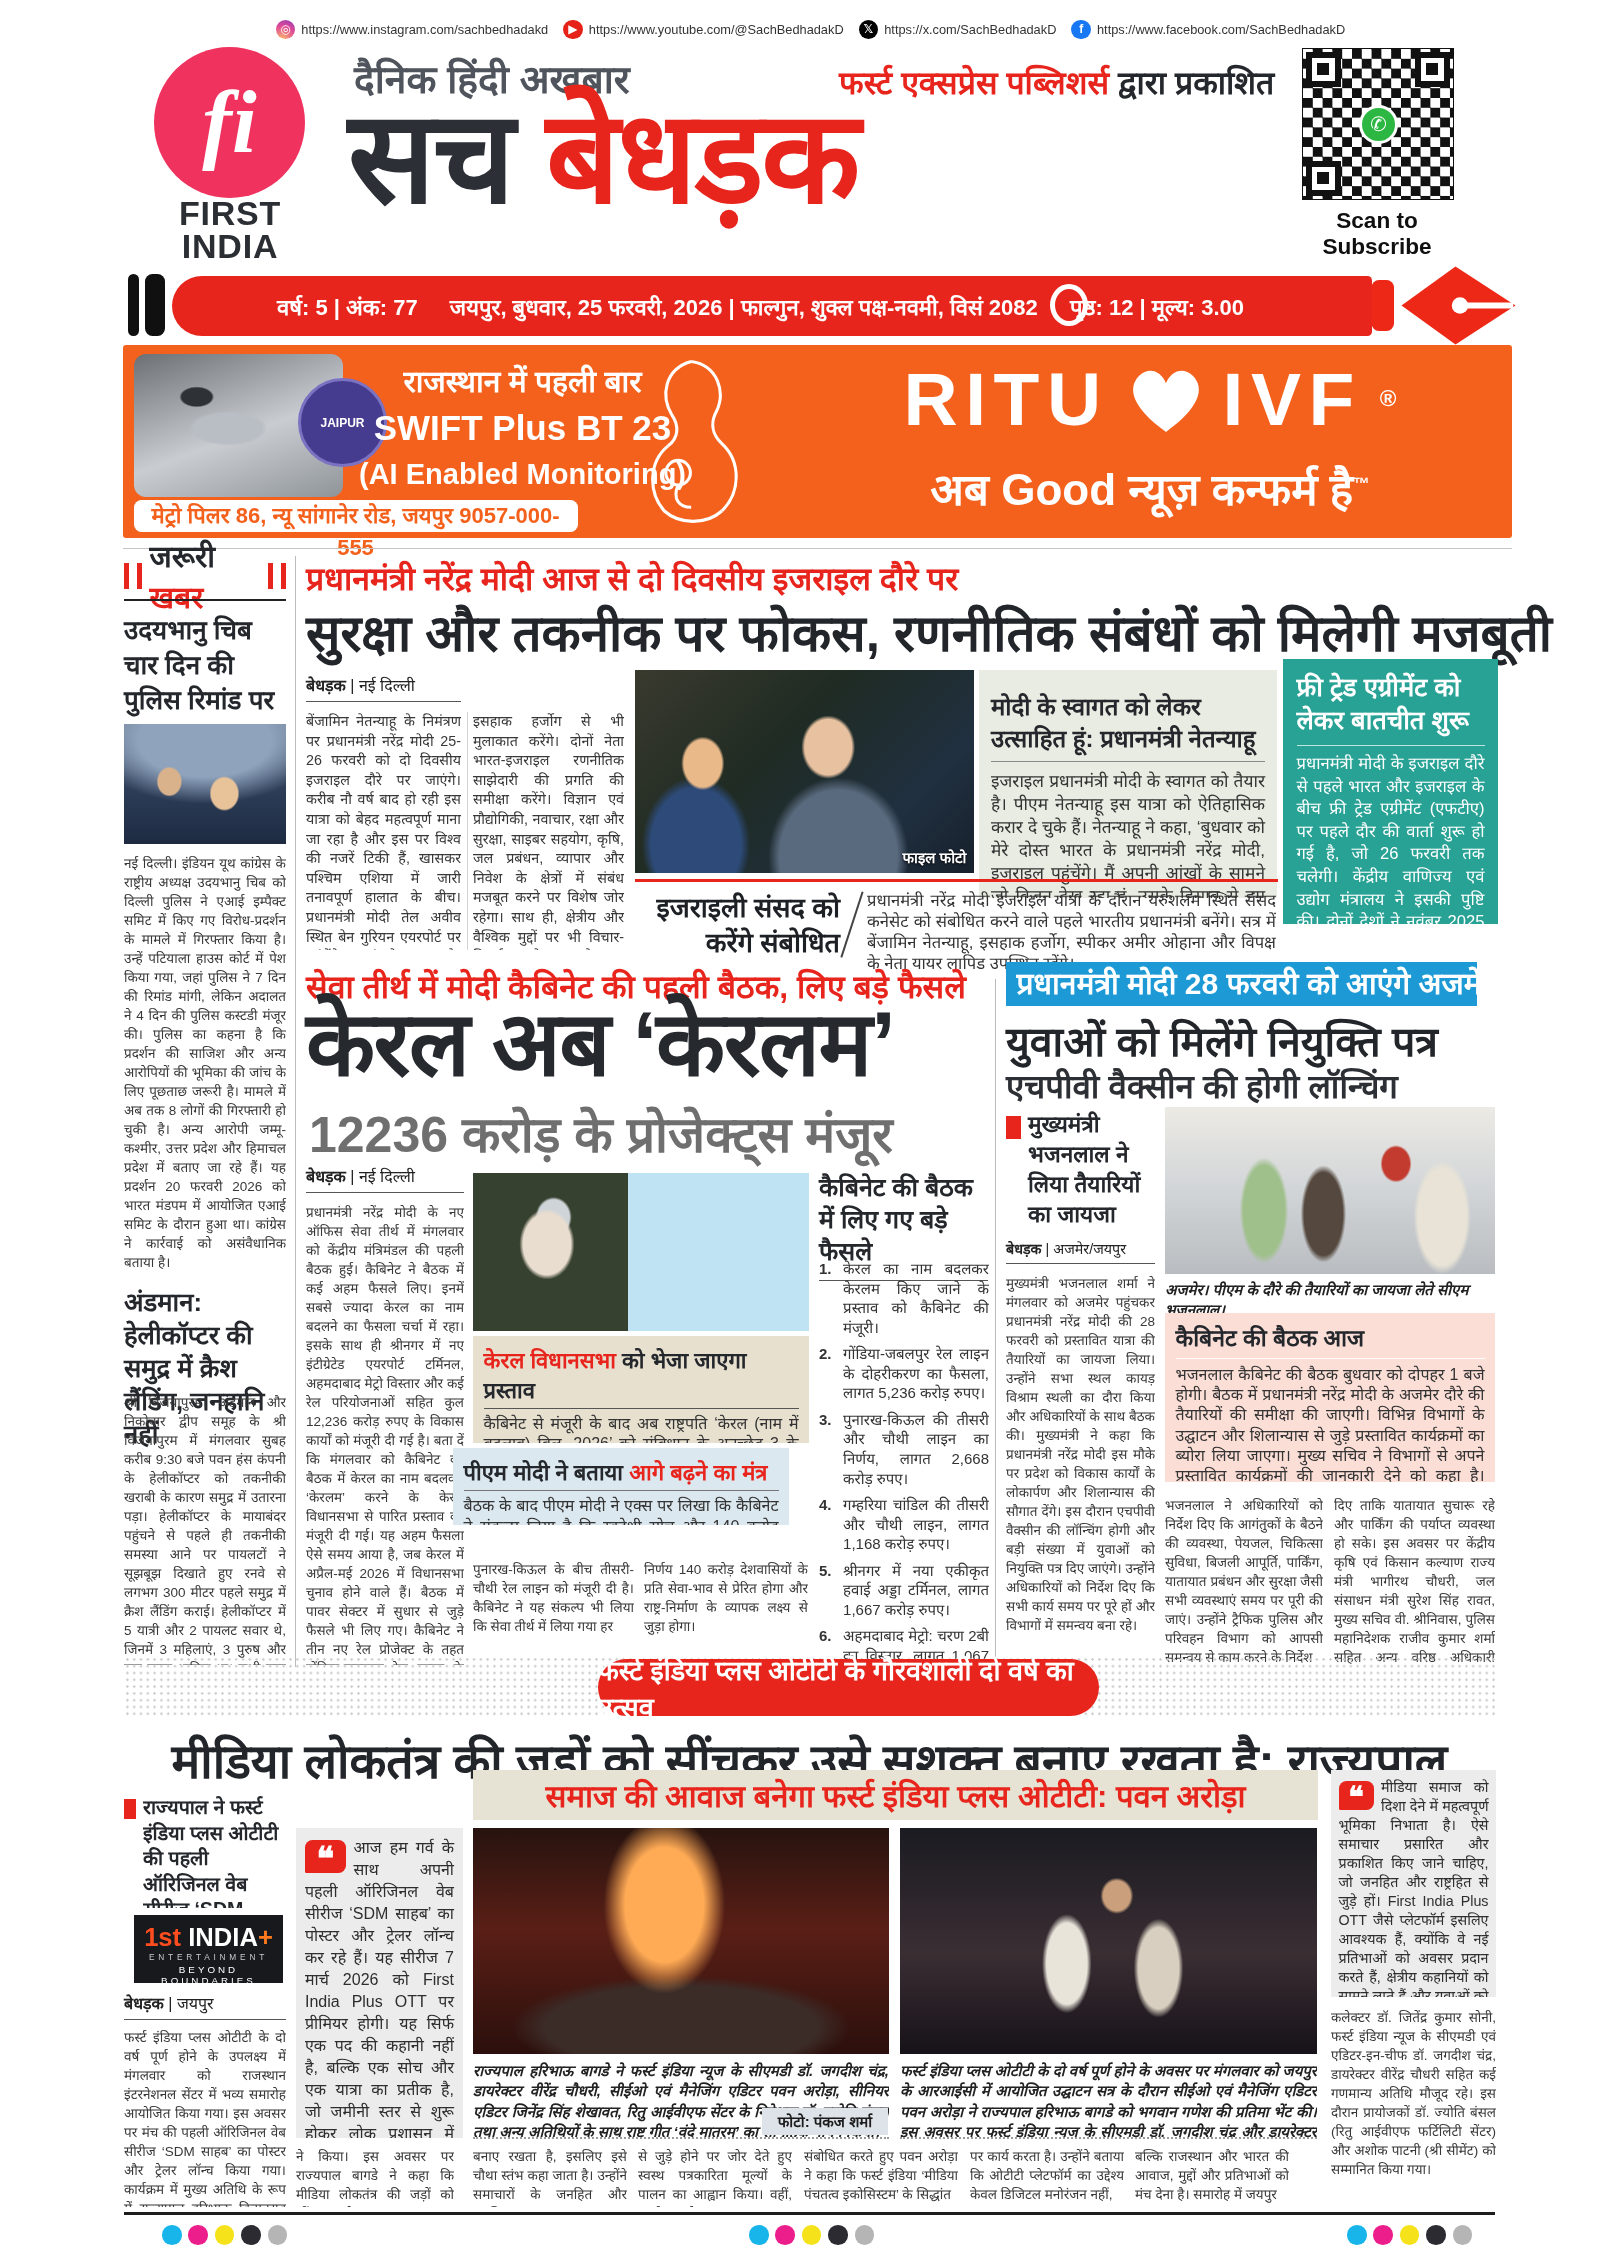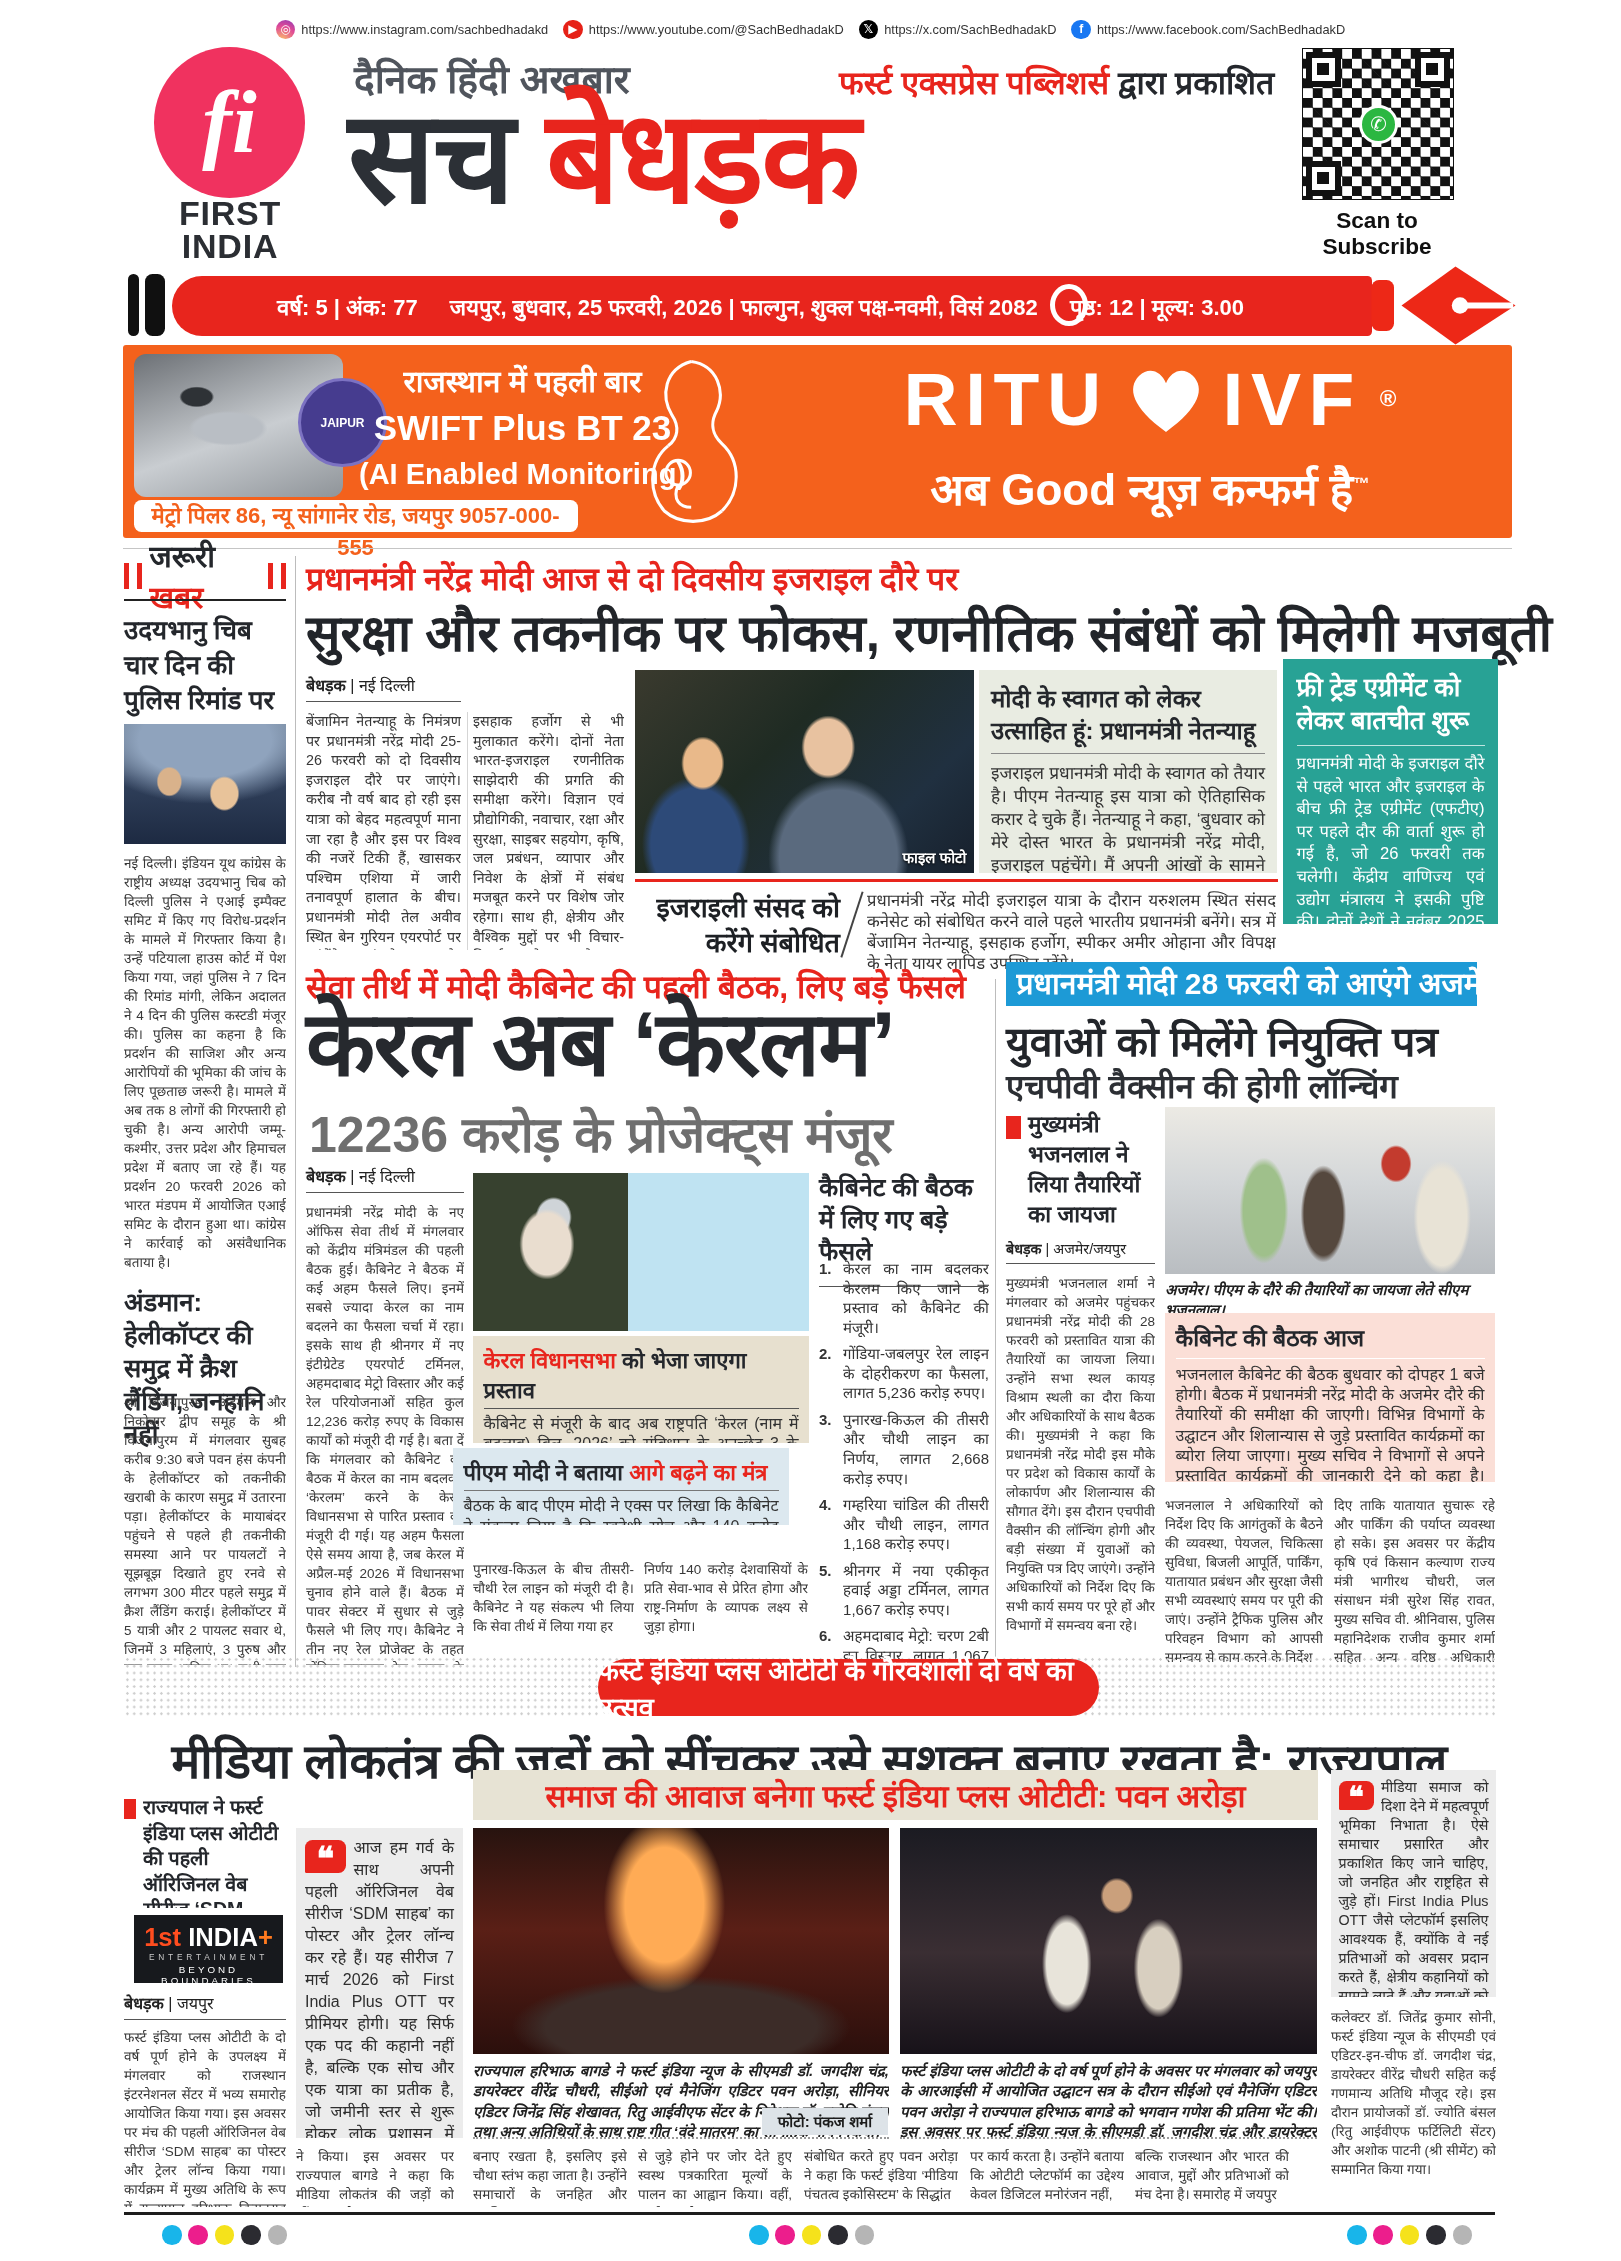--- a/index.html
+++ b/index.html
@@ -204,21 +204,21 @@
   <div class="abs nw" style="left:306px;top:596px;font-size:51px;font-weight:800;color:#22252a">सुरक्षा और तकनीक पर फोकस, रणनीतिक संबंधों को मिलेगी मजबूती</div>
   <div class="abs byline" style="left:306px;top:674px;width:155px">
     <span class="brand">बेधड़क</span><span> | नई दिल्ली</span>
   </div>
   <div class="abs bodytxt" style="left:306px;top:712px;width:155px;height:238px">बेंजामिन नेतन्याहू के निमंत्रण पर प्रधानमंत्री नरेंद्र मोदी 25-26 फरवरी को दो दिवसीय इजराइल दौरे पर जाएंगे। करीब नौ वर्ष बाद हो रही इस यात्रा को बेहद महत्वपूर्ण माना जा रहा है और इस पर विश्व की नजरें टिकी हैं, खासकर पश्चिम एशिया में जारी तनावपूर्ण हालात के बीच। प्रधानमंत्री मोदी तेल अवीव स्थित बेन गुरियन एयरपोर्ट पर पहुंचेंगे, जहां नेतन्याहू और उनकी पत्नी सारा उनका औपचारिक स्वागत करेंगे। दौरे के दौरान मोदी, इजराइल के राष्ट्रपति</div>
   <div class="abs vline" style="left:467px;top:712px;height:238px;background:#d5d5d5"></div>
   <div class="abs bodytxt" style="left:473px;top:712px;width:151px;height:238px">इसहाक हर्जोग से भी मुलाकात करेंगे। दोनों नेता भारत-इजराइल रणनीतिक साझेदारी की प्रगति की समीक्षा करेंगे। विज्ञान एवं प्रौद्योगिकी, नवाचार, रक्षा और सुरक्षा, साइबर सहयोग, कृषि, जल प्रबंधन, व्यापार और निवेश के क्षेत्रों में संबंध मजबूत करने पर विशेष जोर रहेगा। साथ ही, क्षेत्रीय और वैश्विक मुद्दों पर भी विचार-विमर्श होगा। नेतन्याहू प्रधानमंत्री मोदी के सम्मान में निजी रात्रिभोज का आयोजन करेंगे।</div>
   <div class="abs photo ph-mn" style="left:635px;top:670px;width:339px;height:203px">
     <span class="filecap">फाइल फोटो</span>
   </div>
-  <div class="abs clip" style="left:979px;top:670px;width:298px;height:203px;background:var(--graygreen);padding:13px 12px">
+  <div class="abs clip" style="left:979px;top:670px;width:298px;height:228px;background:var(--graygreen);padding:21px 12px">
     <div class="boxhead" style="font-size:24px;line-height:32px">मोदी के स्वागत को लेकर उत्साहित हूं: प्रधानमंत्री नेतन्याहू</div>
     <div class="just" style="font-size:17.3px;line-height:23px;color:#333">इजराइल प्रधानमंत्री मोदी के स्वागत को तैयार है। पीएम नेतन्याहू इस यात्रा को ऐतिहासिक करार दे चुके हैं। नेतन्याहू ने कहा, ‘बुधवार को मेरे दोस्त भारत के प्रधानमंत्री नरेंद्र मोदी, इजराइल पहुंचेंगे। मैं अपनी आंखों के सामने जो विजन देख रहा हूं, उसके हिसाब से हम मिडिल ईस्ट के आसपास या उसके अंदर गठबंधनों का एक पूरा सिस्टम बनाएंगे। ऐसे देशों का एक धुरी समूह, जो वास्तविकता, चुनौतियों और लक्ष्यों को एक नजरिए से देखते हैं और कट्टरपंथी धुरी का सामना करते हैं।’</div>
   </div>
   <div class="abs clip" style="left:1283px;top:659px;width:215px;height:265px;background:var(--teal);padding:12px 13.5px;color:#fff">
     <div class="b" style="font-size:25.6px;line-height:33px;border-bottom:1.5px solid #bfe5e0;padding-bottom:7.5px;margin-bottom:7.5px">फ्री ट्रेड एग्रीमेंट को लेकर बातचीत शुरू</div>
     <div class="just" style="font-size:16.6px;line-height:22.6px">प्रधानमंत्री मोदी के इजराइल दौरे से पहले भारत और इजराइल के बीच फ्री ट्रेड एग्रीमेंट (एफटीए) पर पहले दौर की वार्ता शुरू हो गई है, जो 26 फरवरी तक चलेगी। केंद्रीय वाणिज्य एवं उद्योग मंत्रालय ने इसकी पुष्टि की। दोनों देशों ने नवंबर 2025 में तेल अवीव में टर्म ऑफ रेफरेंस (टीओआर) पर हस्ताक्षर किए थे, जो एफटीए वार्ता की दिशा तय करेगा और द्विपक्षीय व्यापार को गति देगा।</div>
   </div>
   <div class="abs" style="left:635px;top:879px;width:643px;height:3px;background:var(--red)"></div>
   <div class="abs b" style="left:635px;top:891px;width:205px;font-size:27px;line-height:35px;color:#1d2024;text-align:right">इजराइली संसद को करेंगे संबोधित</div>
   <div class="abs" style="left:851px;top:890px;width:1.5px;height:69px;background:#444;transform:rotate(18deg)"></div>
@@ -235,21 +235,21 @@
   <div class="abs clip" style="left:473px;top:1336px;width:336px;height:107px;background:var(--beige);padding:7.5px 10.5px">
     <div class="b" style="font-size:22px;border-bottom:1.5px solid #555;padding-bottom:4.5px;margin-bottom:5px"><span class="red">केरल विधानसभा</span><span class="dark"> को भेजा जाएगा प्रस्ताव</span></div>
     <div class="just" style="font-size:16px;line-height:20.3px;color:#333">कैबिनेट से मंजूरी के बाद अब राष्ट्रपति ‘केरल (नाम में बदलाव) बिल, 2026’ को संविधान के अनुच्छेद 3 के तहत केरल विधानसभा की राय के लिए भेजेंगे। विधानसभा की राय मिलने के बाद, सरकार संसद में बिल पेश करेगी। संसद से पास होने पर राज्य का नाम आधिकारिक रूप से केरलम हो जाएगा।</div>
   </div>
   <div class="abs clip" style="left:453px;top:1448px;width:336px;height:77px;background:var(--lblue);padding:7.5px 10.5px">
     <div class="b" style="font-size:22px;border-bottom:1.5px solid #777;padding-bottom:4.5px;margin-bottom:5.3px"><span class="dark">पीएम मोदी ने बताया </span><span class="red">आगे बढ़ने का मंत्र</span></div>
     <div class="just" style="font-size:16px;line-height:20.3px;color:#333">बैठक के बाद पीएम मोदी ने एक्स पर लिखा कि कैबिनेट ने संकल्प लिया है कि स्वदेशी सोच और 140 करोड़ देशवासियों की शक्ति के बल पर राष्ट्रसेवा के कर्तव्य यज्ञ को आगे बढ़ाया जाएगा। इस राष्ट्रयज्ञ में हमारा मंत्र है - यद् भद्रं तन्न आ सुव॥ अर्थात्, जो कुछ शुभ और कल्याणकारी है, जो भी नए विचार हैं, वो हमें अनवरत प्राप्त होते रहें।</div>
   </div>
   <div class="abs bodytxt t18 clip" style="left:473px;top:1560px;width:161px;height:105px">पुनारख-किऊल के बीच तीसरी-चौथी रेल लाइन को मंजूरी दी है। कैबिनेट ने यह संकल्प भी ल‍िया कि सेवा तीर्थ में लिया गया हर</div>
   <div class="abs bodytxt t18 clip" style="left:644px;top:1560px;width:164px;height:105px">निर्णय 140 करोड़ देशवासियों के प्रति सेवा-भाव से प्रेरित होगा और राष्ट्र-निर्माण के व्यापक लक्ष्य से जुड़ा होगा।</div>
-  <div class="abs b dark" style="left:819px;top:1171px;width:169px;font-size:25px;line-height:32px;border-bottom:1.5px solid #555;padding-bottom:19px">कैबिनेट की बैठक में लिए गए बड़े फैसले</div>
+  <div class="abs b dark" style="left:819px;top:1171px;width:169px;font-size:25px;line-height:32px;border-bottom:1.5px solid #555;padding-bottom:13px">कैबिनेट की बैठक में लिए गए बड़े फैसले</div>
   <div class="abs clip" style="left:819px;top:1259px;width:170px;height:408px">
     <div class="li">
         <span class="num">1.</span>
         <span>केरल का नाम बदलकर केरलम किए जाने के प्रस्ताव को कैबिनेट की मंजूरी।</span>
       </div>
     <div class="li">
         <span class="num">2.</span>
         <span>गोंडिया-जबलपुर रेल लाइन के दोहरीकरण का फैसला, लागत 5,236 करोड़ रुपए।</span>
       </div>
     <div class="li">

